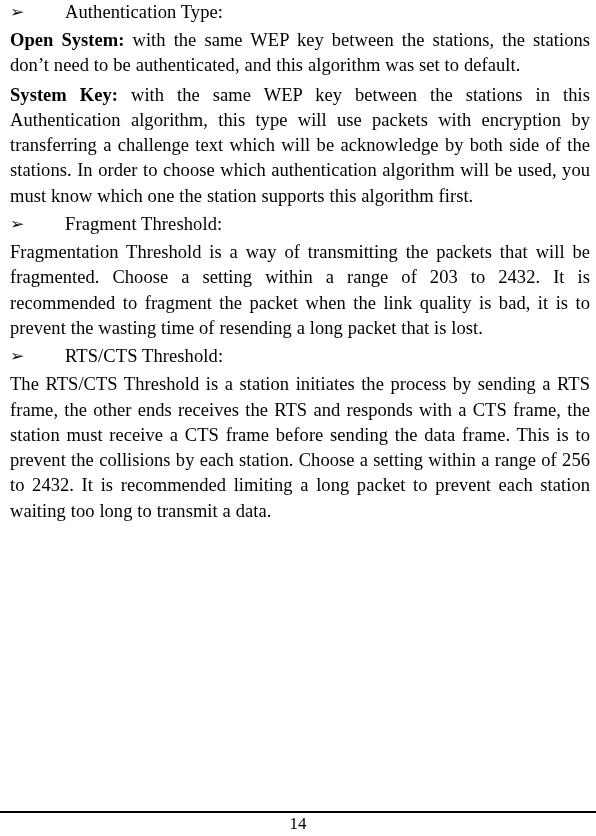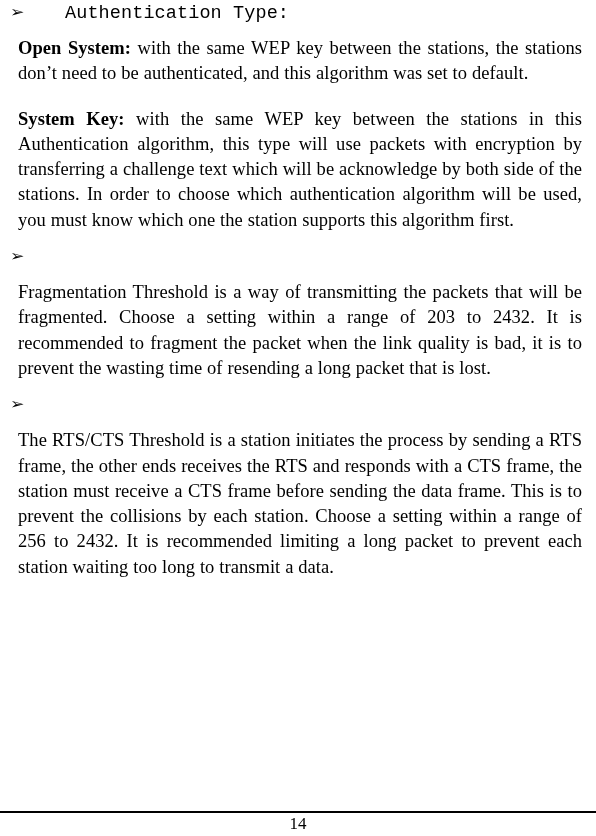--- a/index.html
+++ b/index.html
@@ -51,26 +51,25 @@
     font-size: 15px;
     line-height: 25px;
     transform: scaleX(1.15);
     transform-origin: left center;
   }
   .heading-text {
     display: inline-block;
     margin-left: 55px;
     font-size: 18.5px;
     letter-spacing: 0.1px;
-    font-family: Liberation Mono, monospace;
   }
 
   
   .para {
-    margin: 8px;
+    margin: 0;
     padding: 0;
     font-size: 18.5px;
     line-height: 25.3px;
     text-align: justify;
     text-justify: inter-word;
     letter-spacing: 0.05px;
     word-spacing: 0.2px;
   }
   .para b {
     font-weight: bold;
@@ -116,30 +115,32 @@
     <p class="para"><b>Open System:</b><span> with the same WEP key between the stations, the stations don’t need to be authenticated, and this algorithm was set to default.</span></p>
 
     <div class="spacer-2"></div>
 
     <p class="para"><b>System Key:</b><span> with the same WEP key between the stations in this Authentication algorithm, this type will use packets with encryption by transferring a challenge text which will be acknowledge by both side of the stations. In order to choose which authentication algorithm will be used, you must know which one the station supports this algorithm first.</span></p>
 
     <div class="spacer-1"></div>
 
     <div class="heading-line">
       <span class="bullet-glyph">➢</span>
+      <span class="heading-text">Fragment Threshold:</span>
     </div>
 
     <div class="spacer-1"></div>
 
     <p class="para"><span>Fragmentation Threshold is a way of transmitting the packets that will be fragmented. Choose a setting within a range of 203 to 2432. It is recommended to fragment the packet when the link quality is bad, it is to prevent the wasting time of resending a long packet that is lost.</span></p>
 
     <div class="spacer-1"></div>
 
     <div class="heading-line">
       <span class="bullet-glyph">➢</span>
+      <span class="heading-text">RTS/CTS Threshold:</span>
     </div>
 
     <div class="spacer-1"></div>
 
     <p class="para"><span>The RTS/CTS Threshold is a station initiates the process by sending a RTS frame, the other ends receives the RTS and responds with a CTS frame, the station must receive a CTS frame before sending the data frame. This is to prevent the collisions by each station. Choose a setting within a range of 256 to 2432. It is recommended limiting a long packet to prevent each station waiting too long to transmit a data.</span></p>
 
   </div>
 
   <div class="footer-rule"></div>
   <div class="footer-pageno">14</div>

